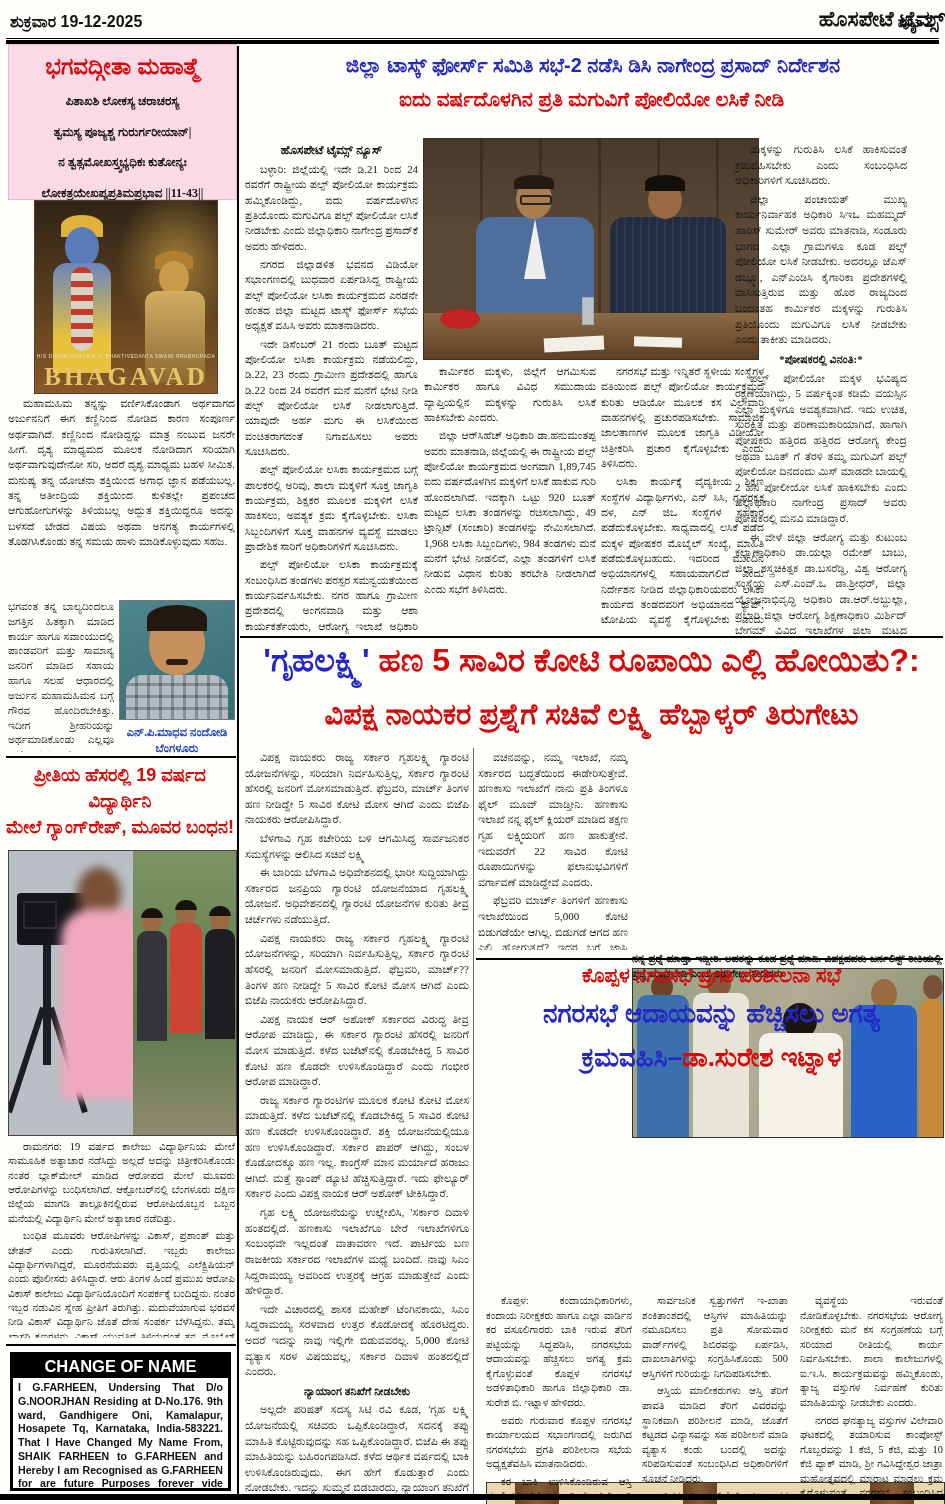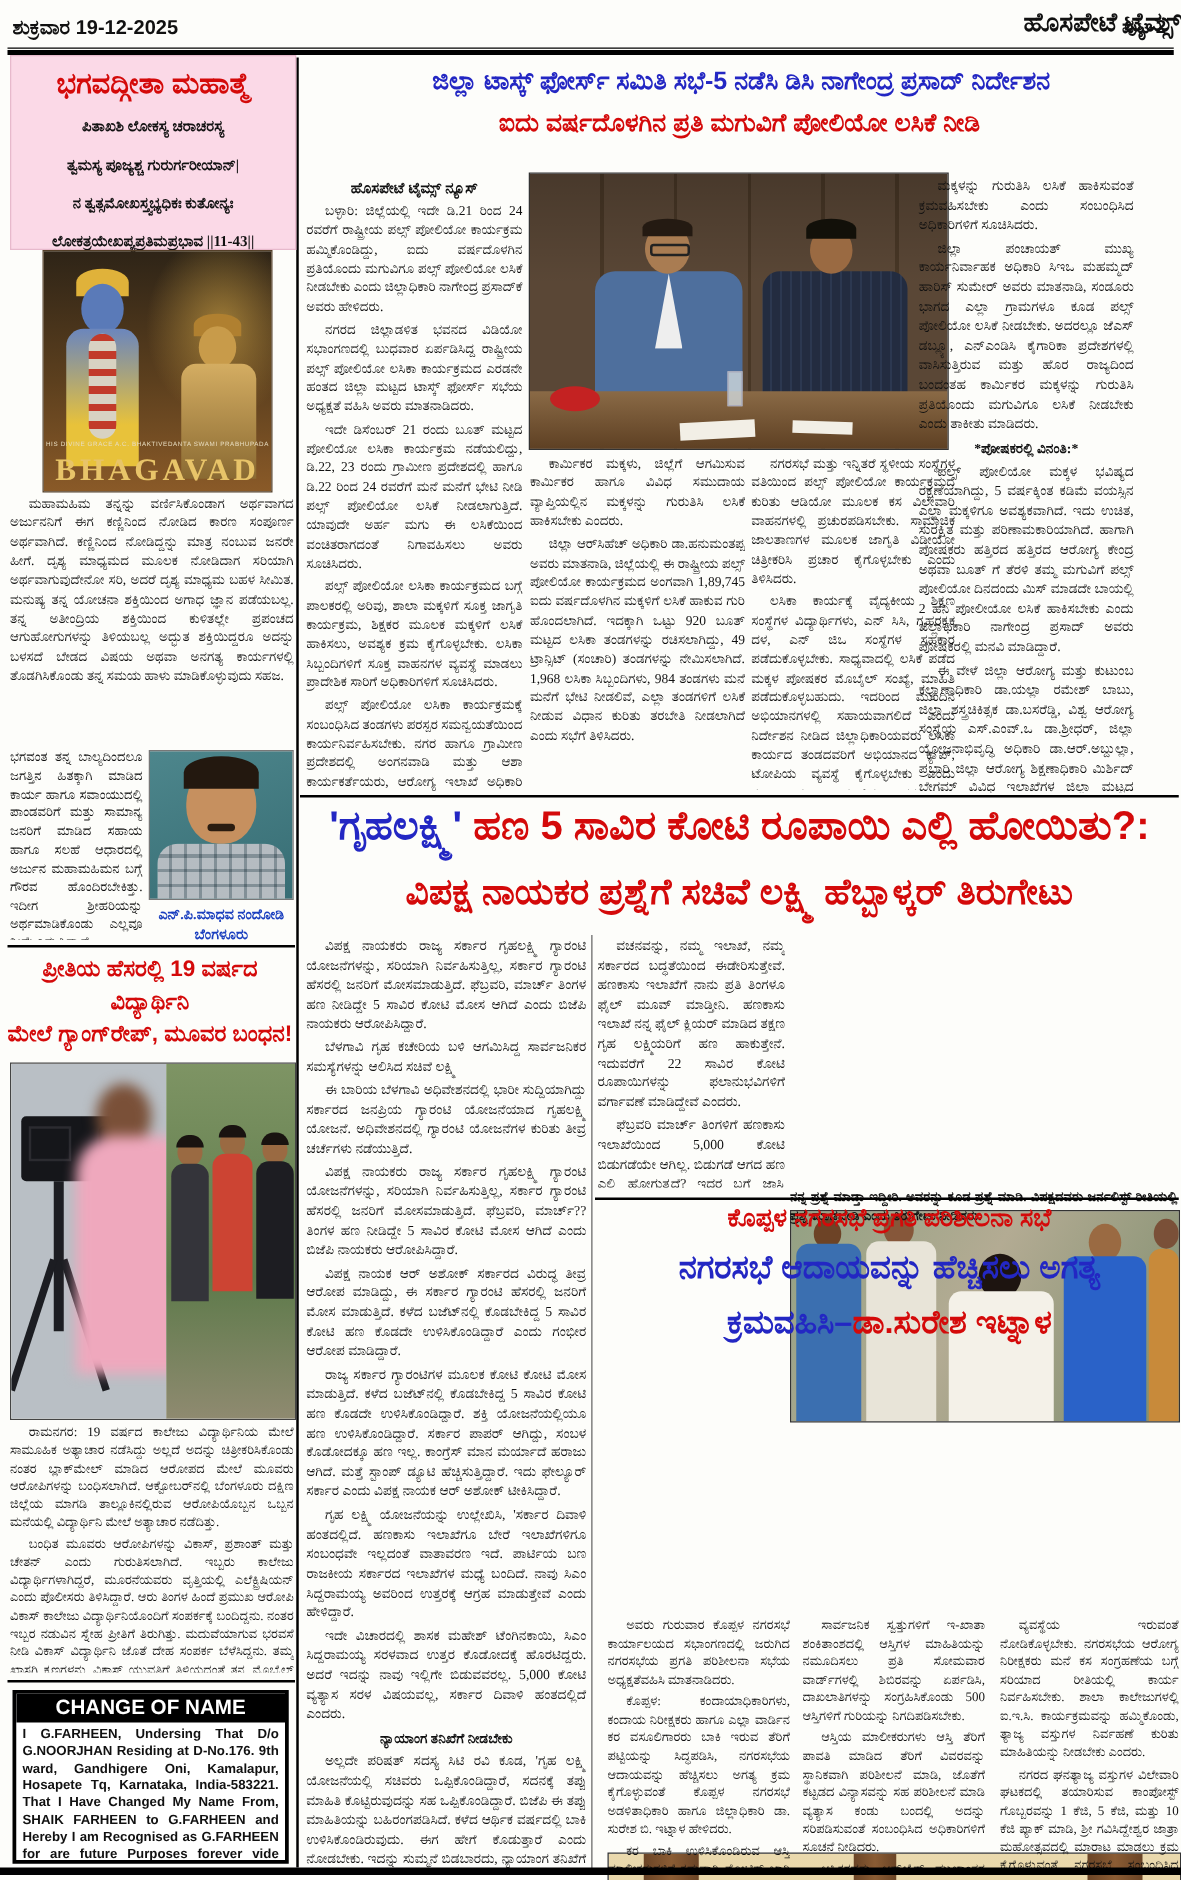--- a/index.html
+++ b/index.html
@@ -184,21 +184,21 @@
     <p>ರಾಮನಗರ: 19 ವರ್ಷದ ಕಾಲೇಜು ವಿದ್ಯಾರ್ಥಿನಿಯ ಮೇಲೆ ಸಾಮೂಹಿಕ ಅತ್ಯಾಚಾರ ನಡೆಸಿದ್ದು ಅಲ್ಲದೆ ಅದನ್ನು ಚಿತ್ರೀಕರಿಸಿಕೊಂಡು ನಂತರ ಬ್ಲಾಕ್‌ಮೇಲ್ ಮಾಡಿದ ಆರೋಪದ ಮೇಲೆ ಮೂವರು ಆರೋಪಿಗಳನ್ನು ಬಂಧಿಸಲಾಗಿದೆ. ಆಕ್ಟೋಬರ್‌ನಲ್ಲಿ ಬೆಂಗಳೂರು ದಕ್ಷಿಣ ಜಿಲ್ಲೆಯ ಮಾಗಡಿ ತಾಲ್ಲೂಕಿನಲ್ಲಿರುವ ಆರೋಪಿಯೊಬ್ಬನ ಒಬ್ಬನ ಮನೆಯಲ್ಲಿ ವಿದ್ಯಾರ್ಥಿನಿ ಮೇಲೆ ಅತ್ಯಾಚಾರ ನಡೆದಿತ್ತು.</p>
     <p>ಬಂಧಿತ ಮೂವರು ಆರೋಪಿಗಳನ್ನು ವಿಕಾಸ್, ಪ್ರಶಾಂತ್ ಮತ್ತು ಚೇತನ್ ಎಂದು ಗುರುತಿಸಲಾಗಿದೆ. ಇಬ್ಬರು ಕಾಲೇಜು ವಿದ್ಯಾರ್ಥಿಗಳಾಗಿದ್ದರೆ, ಮೂರನೆಯವರು ವೃತ್ತಿಯಲ್ಲಿ ಎಲೆಕ್ಟ್ರಿಷಿಯನ್ ಎಂದು ಪೊಲೀಸರು ತಿಳಿಸಿದ್ದಾರೆ. ಆರು ತಿಂಗಳ ಹಿಂದೆ ಪ್ರಮುಖ ಆರೋಪಿ ವಿಕಾಸ್ ಕಾಲೇಜು ವಿದ್ಯಾರ್ಥಿನಿಯೊಂದಿಗೆ ಸಂಪರ್ಕಕ್ಕೆ ಬಂದಿದ್ದನು. ನಂತರ ಇಬ್ಬರ ನಡುವಿನ ಸ್ನೇಹ ಪ್ರೀತಿಗೆ ತಿರುಗಿತ್ತು. ಮದುವೆಯಾಗುವ ಭರವಸೆ ನೀಡಿ ವಿಕಾಸ್ ವಿದ್ಯಾರ್ಥಿನಿ ಜೊತೆ ದೇಹ ಸಂಪರ್ಕ ಬೆಳೆಸಿದ್ದನು. ತಮ್ಮ ಖಾಸಗಿ ಕ್ಷಣಗಳನ್ನು ವಿಕಾಸ್ ಯುವತಿಗೆ ತಿಳಿಯದಂತೆ ತನ್ನ ಮೊಬೈಲ್ ಫೋನ್‌ನಲ್ಲಿ ರಹಸ್ಯವಾಗಿ ಕೃತ್ಯವನ್ನು ರೆಕಾರ್ಡ್ ಮಾಡಿಕೊಂಡಿದ್ದನು. ಈ ವಿಡಿಯೋವನ್ನು ಸಹ ಆರೋಪಿಗಳಾಗಿರುವ ತನ್ನ ಸ್ನೇಹಿತರಿಗೆ ತೋರಿಸಿದನು ಎಂದು ಹಿರಿಯ ಪೊಲೀಸ್ ಅಧಿಕಾರಿಯೊಬ್ಬರು ತಿಳಿಸಿದ್ದಾರೆ.</p>
   </div>
 <div class="rule" style="left:6px;top:1344px;width:230px;height:2px;"></div>
 
 <div class="abs con-box">
   <div class="con-title">CHANGE OF NAME</div>
   <div class="con-body">I G.FARHEEN, Undersing That D/o G.NOORJHAN Residing at D-No.176. 9th ward, Gandhigere Oni, Kamalapur, Hosapete Tq, Karnataka, India-583221. That I Have Changed My Name From, SHAIK FARHEEN to G.FARHEEN and Hereby I am Recognised as G.FARHEEN for are future Purposes forever vide affidvit dated 17-12-2025 Notary B.Raghavendra Mohan Bellari.</div>
 </div>
 
-<div class="kicker blue" style="left:248px;top:54px;width:690px;font-size:20px;">ಜಿಲ್ಲಾ ಟಾಸ್ಕ್ ಫೋರ್ಸ್ ಸಮಿತಿ ಸಭೆ-5 ನಡೆಸಿ ಡಿಸಿ ನಾಗೇಂದ್ರ ಪ್ರಸಾದ್ ನಿರ್ದೇಶನ</div>
+<div class="kicker blue" style="left:248px;top:54px;width:690px;font-size:20px;">ಜಿಲ್ಲಾ ಟಾಸ್ಕ್ ಫೋರ್ಸ್ ಸಮಿತಿ ಸಭೆ-2 ನಡೆಸಿ ಡಿಸಿ ನಾಗೇಂದ್ರ ಪ್ರಸಾದ್ ನಿರ್ದೇಶನ</div>
 <div class="headline red" style="left:240px;top:88px;width:703px;font-size:20px;">ಐದು ವರ್ಷದೊಳಗಿನ ಪ್ರತಿ ಮಗುವಿಗೆ ಪೋಲಿಯೋ ಲಸಿಕೆ ನೀಡಿ</div>
 
 <div class="abs polio-photo">
   <div class="shade"></div>
   <div class="p-man1-body"></div>
   <div class="p-man1-shirt"></div>
   <div class="p-man1-head"></div>
   <div class="p-man1-hair"></div>
   <div class="p-man1-gl"></div>
   <div class="p-man2-body"></div>
@@ -272,22 +272,22 @@
 </div>
 
 <div class="abs kop-photo">
   <div class="kop-door" style="left:28px;"></div>
   <div class="kop-door" style="left:196px;width:34px;"></div>
   <div class="kop-door" style="right:30px;"></div>
 
 </div>
 
 <div class="col" style="left:486px;top:1294px;width:146px;height:202px;font-size:10.4px;line-height:1.4;">
+    <p>ಕೊಪ್ಪಳ: ಕಂದಾಯಾಧಿಕಾರಿಗಳು, ಕಂದಾಯ ನಿರೀಕ್ಷಕರು ಹಾಗೂ ಎಲ್ಲಾ ವಾರ್ಡಿನ ಕರ ವಸೂಲಿಗಾರರು ಬಾಕಿ ಇರುವ ತೆರಿಗೆ ಪಟ್ಟಿಯನ್ನು ಸಿದ್ಧಪಡಿಸಿ, ನಗರಸಭೆಯ ಆದಾಯವನ್ನು ಹೆಚ್ಚಿಸಲು ಅಗತ್ಯ ಕ್ರಮ ಕೈಗೊಳ್ಳುವಂತೆ ಕೊಪ್ಪಳ ನಗರಸಭೆ ಅಡಳಿತಾಧಿಕಾರಿ ಹಾಗೂ ಜಿಲ್ಲಾಧಿಕಾರಿ ಡಾ. ಸುರೇಶ ಬಿ. ಇಟ್ನಾಳ ಹೇಳಿದರು.</p>
     <p>ಅವರು ಗುರುವಾರ ಕೊಪ್ಪಳ ನಗರಸಭೆ ಕಾರ್ಯಾಲಯದ ಸಭಾಂಗಣದಲ್ಲಿ ಜರುಗಿದ ನಗರಸಭೆಯ ಪ್ರಗತಿ ಪರಿಶೀಲನಾ ಸಭೆಯ ಅಧ್ಯಕ್ಷತೆವಹಿಸಿ ಮಾತನಾಡಿದರು.</p>
-    <p>ಕೊಪ್ಪಳ: ಕಂದಾಯಾಧಿಕಾರಿಗಳು, ಕಂದಾಯ ನಿರೀಕ್ಷಕರು ಹಾಗೂ ಎಲ್ಲಾ ವಾರ್ಡಿನ ಕರ ವಸೂಲಿಗಾರರು ಬಾಕಿ ಇರುವ ತೆರಿಗೆ ಪಟ್ಟಿಯನ್ನು ಸಿದ್ಧಪಡಿಸಿ, ನಗರಸಭೆಯ ಆದಾಯವನ್ನು ಹೆಚ್ಚಿಸಲು ಅಗತ್ಯ ಕ್ರಮ ಕೈಗೊಳ್ಳುವಂತೆ ಕೊಪ್ಪಳ ನಗರಸಭೆ ಅಡಳಿತಾಧಿಕಾರಿ ಹಾಗೂ ಜಿಲ್ಲಾಧಿಕಾರಿ ಡಾ. ಸುರೇಶ ಬಿ. ಇಟ್ನಾಳ ಹೇಳಿದರು.</p>
     <p>ಕರ ಬಾಕಿ ಉಳಿಸಿಕೊಂಡಿರುವ ಆಸ್ತಿ ಮಾಲೀಕರುಗಳಿಗೆ ಕ್ರಮವಾಗಿ ನೋಟಿಸ್ ಜಾರಿ ಮಾಡಿ ಆಸ್ತಿ ಕರ ವಸೂಲಾತಿ ಮಾಡಬೇಕು. ಅದೇ ರೀತಿ ನೀರಿನ ಕರ ವಸೂಲಾತಿ, ಉದ್ದಿಮೆ ಪರವಾನಿಗೆ ಶುಲ್ಕ ವಸೂಲಾತಿ, ಉದ್ದಿಮೆ ಪರವಾನಿಗೆ ನವೀಕರಣ, ಜಾಹೀರಾತು ಶುಲ್ಕ ವಸೂಲಾತಿ, ನಗರಸಭೆಯ ವಾಣಿಜ್ಯ ಮಳಿಗೆಗಳ ಬಾಡಿಗೆ ವಸೂಲಾತಿ ಮಾಡಲು ಅಗತ್ಯ ಕ್ರಮವಹಿಸಬೇಕು. ನಗರದಲ್ಲಿರುವ ಎಲ್ಲಾ</p>
   </div>
 <div class="col" style="left:642px;top:1294px;width:146px;height:202px;font-size:10.4px;line-height:1.4;">
     <p>ಸಾರ್ವಜನಿಕ ಸ್ವತ್ತುಗಳಿಗೆ ಇ-ಖಾತಾ ಶಂಕಿತಾಂಶದಲ್ಲಿ ಆಸ್ತಿಗಳ ಮಾಹಿತಿಯನ್ನು ನಮೂದಿಸಲು ಪ್ರತಿ ಸೋಮವಾರ ವಾರ್ಡ್‌ಗಳಲ್ಲಿ ಶಿಬಿರವನ್ನು ಏರ್ಪಡಿಸಿ, ದಾಖಲಾತಿಗಳನ್ನು ಸಂಗ್ರಹಿಸಿಕೊಂಡು 500 ಆಸ್ತಿಗಳಿಗೆ ಗುರಿಯನ್ನು ನಿಗದಿಪಡಿಸಬೇಕು.</p>
     <p>ಆಸ್ತಿಯ ಮಾಲೀಕರುಗಳು ಆಸ್ತಿ ತೆರಿಗೆ ಪಾವತಿ ಮಾಡಿದ ತೆರಿಗೆ ವಿವರವನ್ನು ಸ್ಥಾನಿಕವಾಗಿ ಪರಿಶೀಲನೆ ಮಾಡಿ, ಜೊತೆಗೆ ಕಟ್ಟಡದ ವಿನ್ಯಾಸವನ್ನು ಸಹ ಪರಿಶೀಲನೆ ಮಾಡಿ ವ್ಯತ್ಯಾಸ ಕಂಡು ಬಂದಲ್ಲಿ ಅದನ್ನು ಸರಿಪಡಿಸುವಂತೆ ಸಂಬಂಧಿಸಿದ ಅಧಿಕಾರಿಗಳಿಗೆ ಸೂಚನೆ ನೀಡಿದರು.</p>
     <p>ಆಸ್ತಿಕರವನ್ನು ಆನ್‌ಲೈನ್ ಮುಖಾಂತರ ಪೇಮೆಂಟ್ ಮಾಡಲು ಹಾಗೂ ತಾಂತ್ರಿಕ ವಿಭಾಗದ ಕಿರಿಯ ಅಭಿಯಂತರರಿಗೆ ನಗರದಲ್ಲಿ ಅನಧೀಕೃತ ಕಟ್ಟಡಗಳ ನಿರ್ಮಾಣ, ಸಾರ್ವಜನಿಕ ದೂರು ಸಲ್ಲಿಸಲು ಸಹಾಯವಾಣಿಗಾಗಿ ವಾಟ್ಸ್‌ಆ್ಯಪ್ ನಂಬರ್ ಸಿದ್ಧಪಡಿಸಲು ಅಗತ್ಯ ಕ್ರಮವಹಿಸಿ. ಜೊತೆಗೆ ನಗರದಲ್ಲಿ ಸಮರ್ಪಕವಾಗಿ ನೀರು ನೀಡುವ</p>
   </div>
 <div class="col" style="left:800px;top:1294px;width:143px;height:202px;font-size:10.4px;line-height:1.4;">
     <p>ವ್ಯವಸ್ಥೆಯ ಇರುವಂತೆ ನೋಡಿಕೊಳ್ಳಬೇಕು. ನಗರಸಭೆಯ ಆರೋಗ್ಯ ನಿರೀಕ್ಷಕರು ಮನೆ ಕಸ ಸಂಗ್ರಹಣೆಯ ಬಗ್ಗೆ ಸರಿಯಾದ ರೀತಿಯಲ್ಲಿ ಕಾರ್ಯ ನಿರ್ವಹಿಸಬೇಕು. ಶಾಲಾ ಕಾಲೇಜುಗಳಲ್ಲಿ ಐ.ಇ.ಸಿ. ಕಾರ್ಯಕ್ರಮವನ್ನು ಹಮ್ಮಿಕೊಂಡು, ತ್ಯಾಜ್ಯ ವಸ್ತುಗಳ ನಿರ್ವಹಣೆ ಕುರಿತು ಮಾಹಿತಿಯನ್ನು ನೀಡಬೇಕು ಎಂದರು.</p>
     <p>ನಗರದ ಘನತ್ಯಾಜ್ಯ ವಸ್ತುಗಳ ವಿಲೇವಾರಿ ಘಟಕದಲ್ಲಿ ತಯಾರಿಸುವ ಕಾಂಪೋಸ್ಟ್ ಗೊಬ್ಬರವನ್ನು 1 ಕೆಜಿ, 5 ಕೆಜಿ, ಮತ್ತು 10 ಕೆಜಿ ಪ್ಯಾಕ್ ಮಾಡಿ, ಶ್ರೀ ಗವಿಸಿದ್ದೇಶ್ವರ ಜಾತ್ರಾ ಮಹೋತ್ಸವದಲ್ಲಿ ಮಾರಾಟ ಮಾಡಲು ಕ್ರಮ ಕೈಗೊಳ್ಳುವಂತೆ ನಗರಸಭೆ ಸಂಬಂಧಿಸಿದ ಅಧಿಕಾರಿಗಳಿಗೆ ತಿಳಿಸಿದರು.</p>

